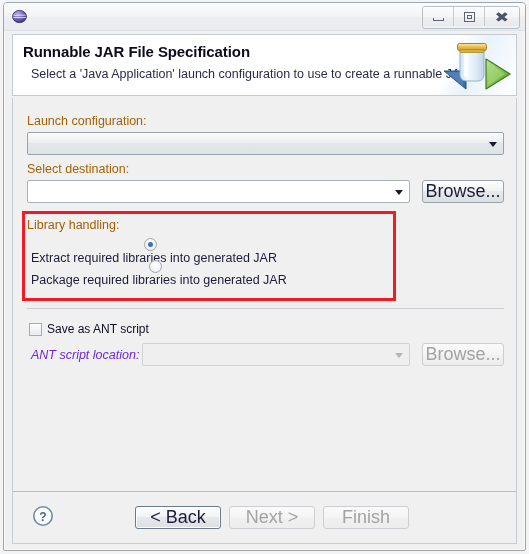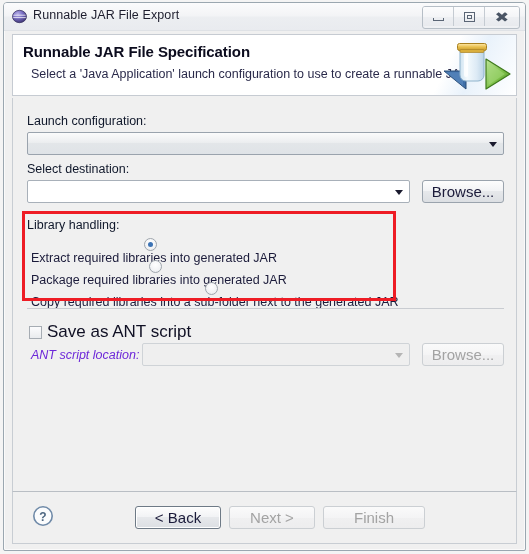--- a/index.html
+++ b/index.html
@@ -166,21 +166,21 @@
     height: 393px;
     background: #f0f0f0;
     border-left: 1px solid #c8cdd3;
     border-right: 1px solid #c8cdd3;
     box-sizing: border-box;
   }
 
   .field-label {
     position: absolute;
     font-size: 12.5px;
-    color: #0f172a;
+    color: #a16207;
     white-space: nowrap;
   }
   .field-label.disabled { color: #6d28d9; font-style: italic; }
 
   
   .combo {
     position: absolute;
     height: 23px;
     box-sizing: border-box;
     border: 1px solid #a8b0b9;
@@ -208,21 +208,21 @@
   .combo.disabled .arrow { border-top-color: #b5b5b5; }
 
   
   .btn {
     position: absolute;
     height: 23px;
     box-sizing: border-box;
     border: 1px solid #9aa3ad;
     border-radius: 3px;
     background: linear-gradient(to bottom, #fdfdfd 0%, #f2f3f5 46%, #e6e8eb 50%, #dcdfe3 100%);
-    font-size: 15px;
+    font-size: 18px;
     color: #1b1b3a;
     display: flex;
     align-items: center;
     justify-content: center;
     font-family: "Liberation Sans", sans-serif;
     cursor: default;
   }
   .btn.disabled {
     color: #a3a3a3;
     border-color: #cbcfd3;
@@ -271,21 +271,21 @@
   }
   .checkbox {
     width: 13px;
     height: 13px;
     box-sizing: border-box;
     border: 1px solid #a6acb3;
     background: linear-gradient(to bottom, #fcfcfd, #e9ebee);
     margin-right: 5px;
     flex: none;
   }
-  .check-label { font-size: 17px; color: #101024; }
+  .check-label { font-size: 12px; color: #101024; }
 
   
   .separator {
     position: absolute;
     height: 1px;
     background: #c9ccd1;
   }
 
   
   .annotation {
@@ -329,21 +329,20 @@
               <stop offset="0%" stop-color="#b9b2e8"></stop>
               <stop offset="45%" stop-color="#7a6fc4"></stop>
               <stop offset="100%" stop-color="#3b3170"></stop>
             </radialGradient>
           </defs>
           <ellipse cx="7.5" cy="7.5" rx="7" ry="6.2" fill="url(#sphgrad)"></ellipse>
           <path d="M1.2 6.2 H13.8 M0.9 8.6 H14.1" stroke="#ffffff" stroke-width="1" opacity="0.75"></path>
           <ellipse cx="7.5" cy="7.5" rx="7" ry="6.2" fill="none" stroke="#2e2758" stroke-width="0.7"></ellipse>
         </svg>
       </span>
-      <span class="title-text">Runnable JAR File Export</span>
 
       <div class="win-buttons">
         <div class="win-btn">
           <span class="glyph-min"></span>
         </div>
         <div class="win-btn">
           <span class="glyph-max-outer">
             <span class="glyph-max-inner"></span>
           </span>
         </div>
@@ -413,24 +412,20 @@
       <div class="radio-row" style="left:18px; top:140px;">
         <span class="radio checked"></span>
         <span class="radio-label">Extract required libraries into generated JAR</span>
       </div>
 
       <div class="radio-row" style="left:18px; top:162px;">
         <span class="radio"></span>
         <span class="radio-label">Package required libraries into generated JAR</span>
       </div>
 
-      <div class="radio-row" style="left:18px; top:184px;">
-        <span class="radio"></span>
-        <span class="radio-label">Copy required libraries into a sub-folder next to the generated JAR</span>
-      </div>
 
       <div class="annotation" style="left:9px; top:113px; width:374px; height:90px;"></div>
 
       <div class="separator" style="left:14px; top:210px; width:477px;"></div>
 
       <div class="check-row" style="left:16px; top:224px;">
         <span class="checkbox"></span>
         <span class="check-label">Save as ANT script</span>
       </div>
 
@@ -444,17 +439,17 @@
     <div class="buttonbar">
       <span class="help-icon">
         <svg width="22" height="22" viewBox="0 0 22 22">
           <circle cx="11" cy="11" r="9.2" fill="#fbfcfd" stroke="#6f8aa8" stroke-width="1.6"></circle>
           <text x="11" y="15.5" text-anchor="middle" font-family="Liberation Sans, sans-serif" font-size="12" font-weight="bold" fill="#4d6782">?</text>
         </svg>
       </span>
 
       <div class="btn default" style="left:122px; top:14px; width:86px;">&lt; Back</div>
       <div class="btn disabled" style="left:216px; top:14px; width:86px;">Next &gt;</div>
-      <div class="btn disabled" style="left:310px; top:14px; width:102px;">Finish</div>
+      <div class="btn disabled" style="left:310px; top:14px; width:86px;">Finish</div>
     </div>
 
   </div>
 </div>
 
 </body></html>

